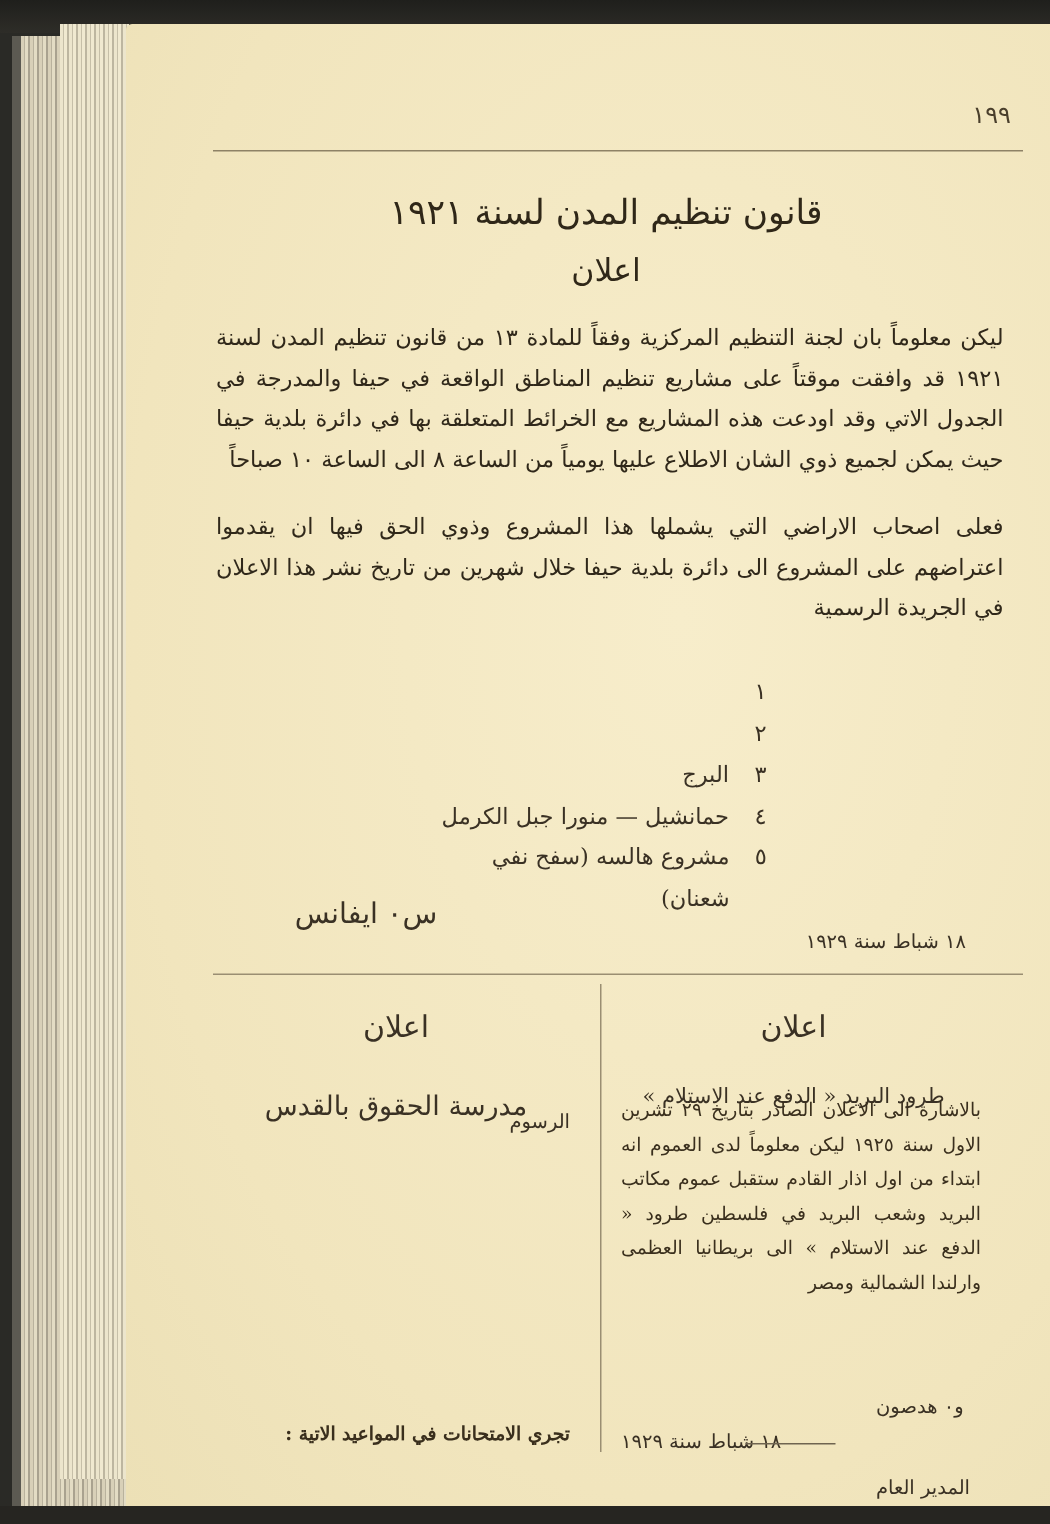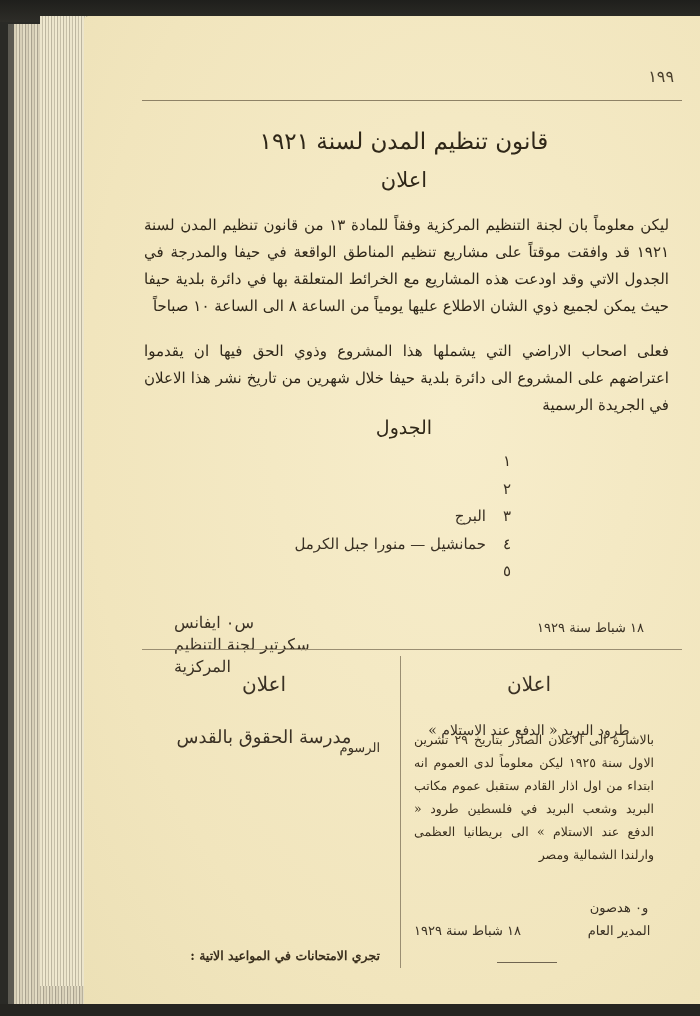--- a/index.html
+++ b/index.html
@@ -70,22 +70,22 @@
     font-size: 19px; color: #2f2718;
   }
   .schedule-list {
     position: absolute; left: 200px; top: 432px; width: 230px; list-style: none;
     font-size: 15px; line-height: 27.5px;
   }
   .schedule-list li { display: flex; gap: 14px; }
   .schedule-num { width: 14px; text-align: center; }
 
   .sig-block {
-    position: absolute; left: 90px; top: 596px; width: 140px; text-align: left;
-    font-size: 16px; line-height: 22px;
+    position: absolute; left: 90px; top: 582px; width: 140px; text-align: center;
+    font-size: 19px; line-height: 22px;
   }
   .date-1 {
     position: absolute; left: 400px; top: 604px; width: 160px; font-size: 13px; text-align: right;
   }
   .section-rule {
     position: absolute; left: 58px; top: 633px; width: 540px; height: 1px; background: #9a8e72;
   }
   .col-divider {
     position: absolute; left: 316px; top: 640px; width: 1px; height: 312px; background: #9a8e72;
   }
@@ -98,21 +98,21 @@
     position: absolute; left: 330px; top: 706px; width: 230px; text-align: center; font-size: 14px;
   }
   .rc-body {
     position: absolute; left: 330px; top: 712px; width: 240px; font-size: 12.5px; line-height: 23px;
     text-align: justify; text-align-last: right; font-weight: normal; color: #3a2f1d;
   }
   .rc-sig {
     position: absolute; left: 330px; top: 880px; width: 240px; font-size: 13px; line-height: 23px;
   }
   .rc-sig-row { display: flex; justify-content: space-between; }
-  .rc-signer { width: 70px; text-align: center; }
+  .rc-signer { width: 70px; text-align: left; margin-top: 31px; }
   .rc-short-rule {
     position: absolute; left: 413px; top: 946px; width: 60px; height: 1px; background: #6f6450;
   }
 
   
   .lc-heading {
     position: absolute; left: 60px; top: 656px; width: 240px; text-align: center; font-size: 20px;
   }
   .lc-subtitle {
     position: absolute; left: 60px; top: 710px; width: 240px; text-align: center; font-size: 18px;
@@ -143,44 +143,43 @@
     <span class="page-number">١٩٩</span>
   </div>
   <div class="header-rule"></div>
 
   <div class="main-title rtl">قانون تنظيم المدن لسنة ١٩٢١</div>
   <div class="notice-heading rtl">اعلان</div>
 
   <p class="para para-1 rtl">ليكن معلوماً بان لجنة التنظيم المركزية وفقاً للمادة ١٣ من قانون تنظيم المدن لسنة ١٩٢١ قد وافقت موقتاً على مشاريع تنظيم المناطق الواقعة في حيفا والمدرجة في الجدول الاتي وقد اودعت هذه المشاريع مع الخرائط المتعلقة بها في دائرة بلدية حيفا حيث يمكن لجميع ذوي الشان الاطلاع عليها يومياً من الساعة ٨ الى الساعة ١٠ صباحاً</p>
   <p class="para para-2 rtl">فعلى اصحاب الاراضي التي يشملها هذا المشروع وذوي الحق فيها ان يقدموا اعتراضهم على المشروع الى دائرة بلدية حيفا خلال شهرين من تاريخ نشر هذا الاعلان في الجريدة الرسمية</p>
 
-  <div class="schedule-title rtl">الجدول</div>
   <ol class="schedule-list rtl">
     <li>
       <span class="schedule-num">١</span>
     </li>
     <li>
       <span class="schedule-num">٢</span>
     </li>
     <li>
       <span class="schedule-num">٣</span>
       <span>البرج</span>
     </li>
     <li>
       <span class="schedule-num">٤</span>
       <span>حمانشيل — منورا جبل الكرمل</span>
     </li>
     <li>
       <span class="schedule-num">٥</span>
+      <span>مشروع هالسه (سفح نفي شعنان)</span>
     </li>
   </ol>
 
   <div class="sig-block rtl">
     <div>س٠ ايفانس</div>
-    <div>سكرتير لجنة التنظيم المركزية</div>
   </div>
   <div class="date-1 rtl">١٨ شباط سنة ١٩٢٩</div>
 
   <div class="section-rule"></div>
   <div class="col-divider"></div>
 
   <div class="rc-heading rtl">اعلان</div>
   <div class="rc-subtitle rtl">طرود البريد « الدفع عند الاستلام »</div>
   <p class="rc-body rtl">بالاشارة الى الاعلان الصادر بتاريخ ٢٩ تشرين الاول سنة ١٩٢٥ ليكن معلوماً لدى العموم انه ابتداء من اول اذار القادم ستقبل عموم مكاتب البريد وشعب البريد في فلسطين طرود « الدفع عند الاستلام » الى بريطانيا العظمى وارلندا الشمالية ومصر</p>
   <div class="rc-sig rtl">

